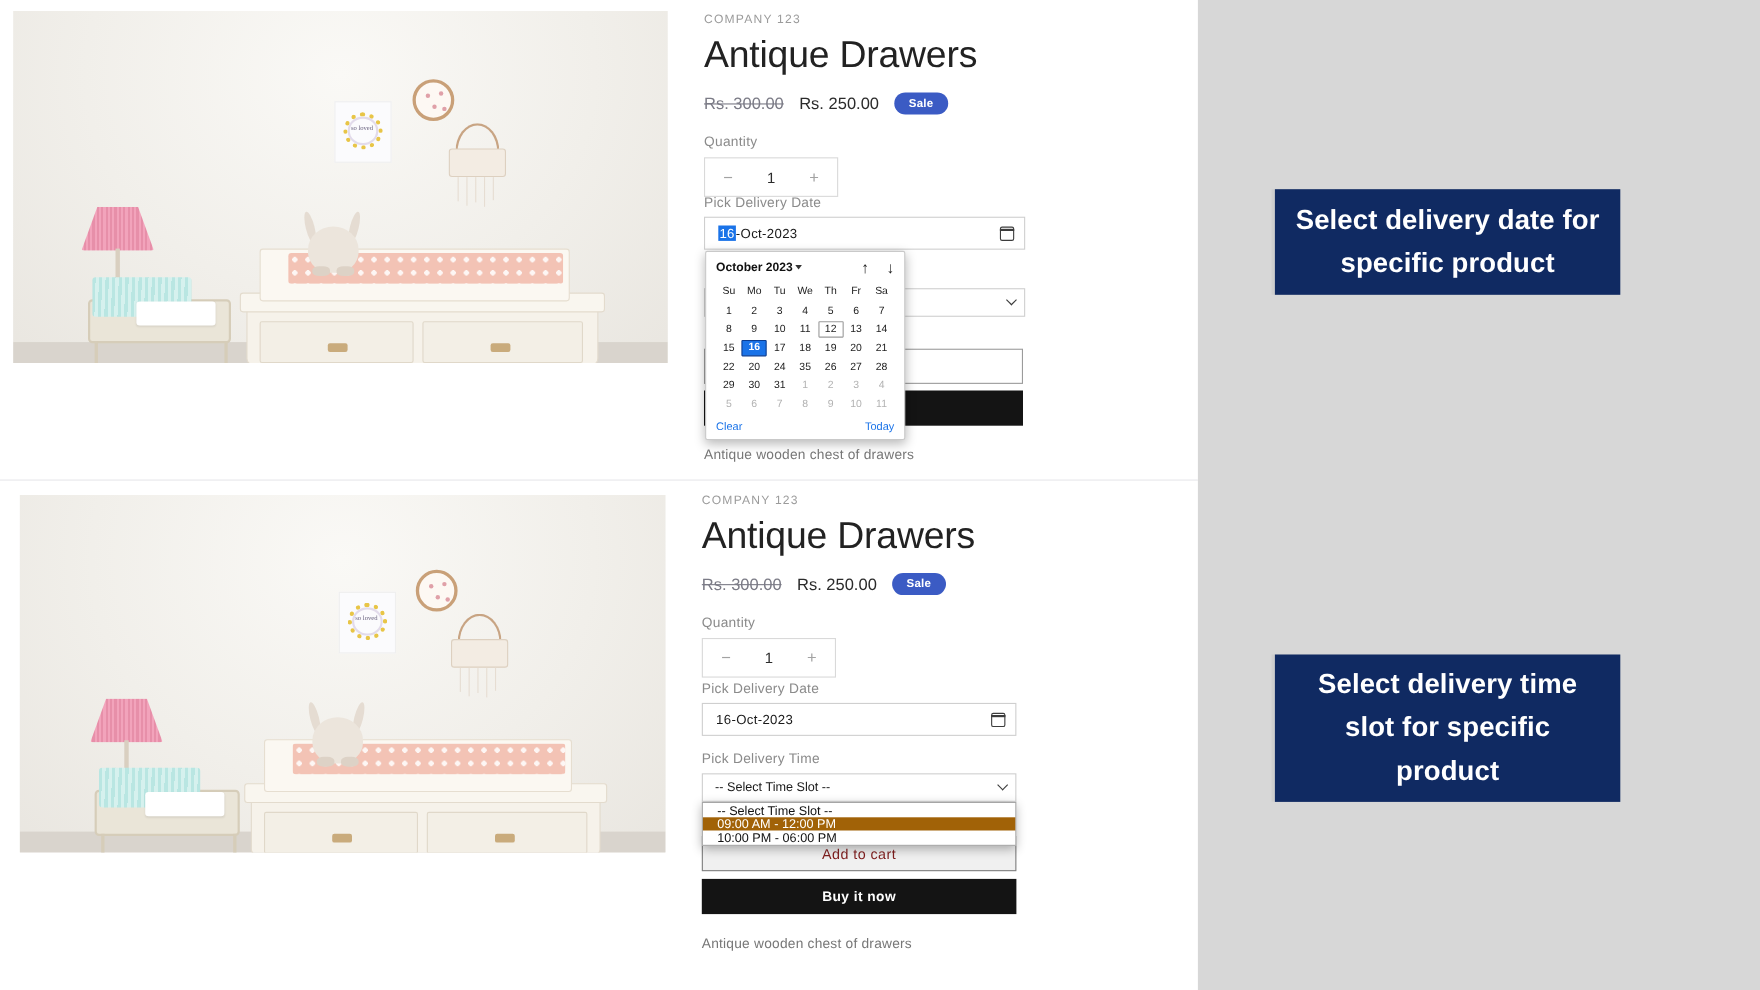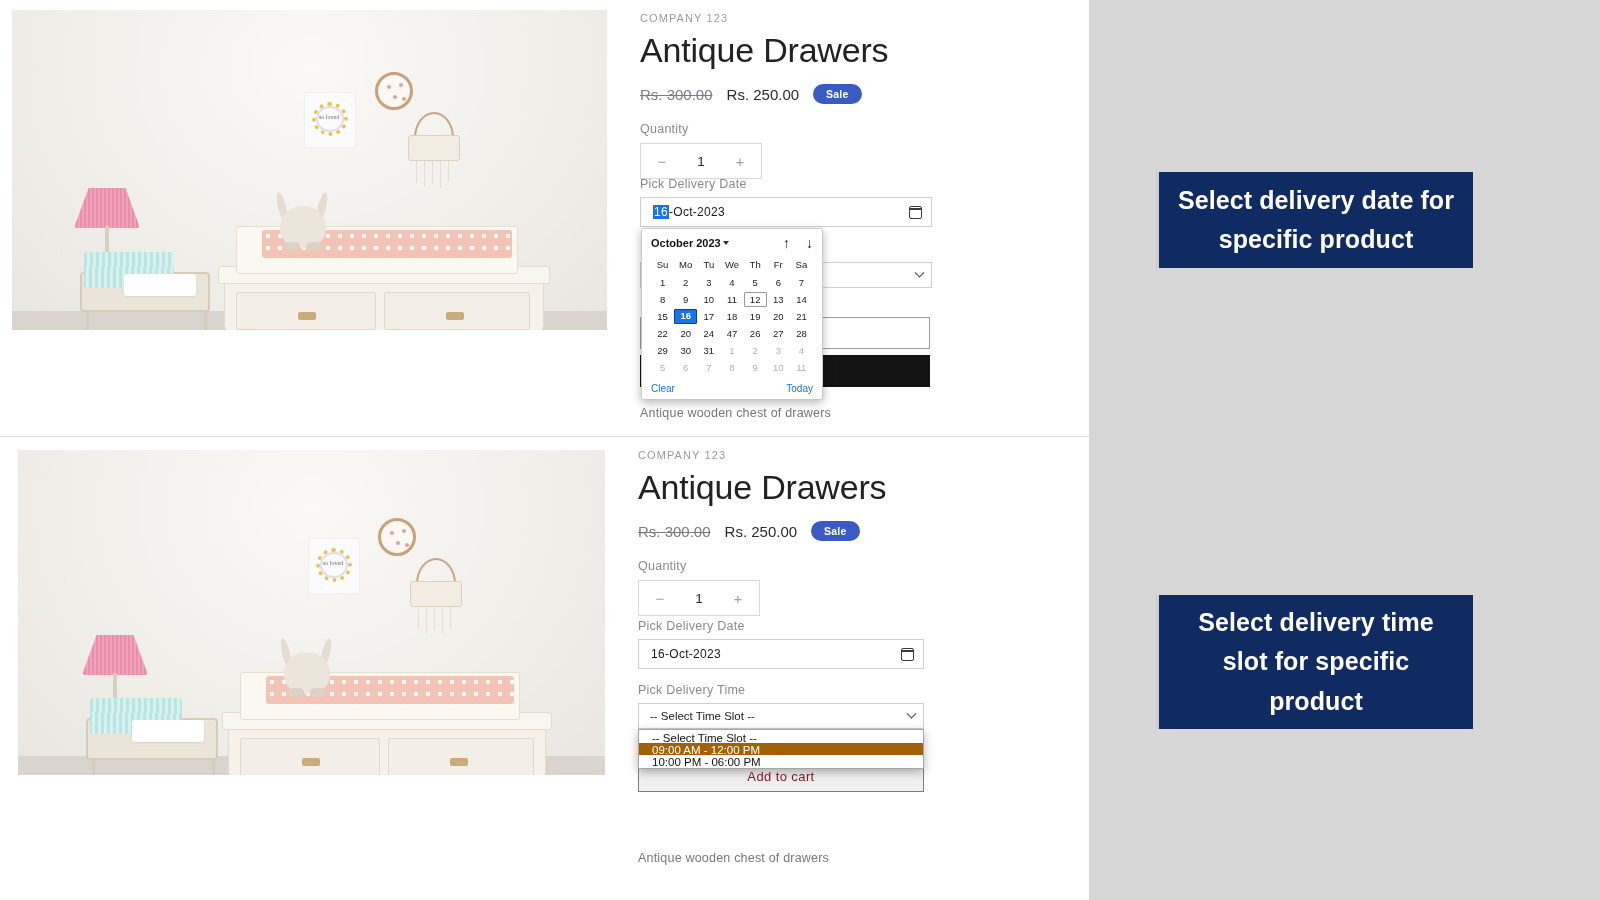--- a/index.html
+++ b/index.html
@@ -333,21 +333,21 @@
             <div class="dp-cell">15</div>
             <div class="dp-cell sel">16</div>
             <div class="dp-cell">17</div>
             <div class="dp-cell">18</div>
             <div class="dp-cell">19</div>
             <div class="dp-cell">20</div>
             <div class="dp-cell">21</div>
             <div class="dp-cell">22</div>
             <div class="dp-cell">20</div>
             <div class="dp-cell">24</div>
-            <div class="dp-cell">47</div>
+            <div class="dp-cell">35</div>
             <div class="dp-cell">26</div>
             <div class="dp-cell">27</div>
             <div class="dp-cell">28</div>
             <div class="dp-cell">29</div>
             <div class="dp-cell">30</div>
             <div class="dp-cell">31</div>
             <div class="dp-cell muted">1</div>
             <div class="dp-cell muted">2</div>
             <div class="dp-cell muted">3</div>
             <div class="dp-cell muted">4</div>
@@ -438,20 +438,23 @@
 
       <div class="field-label" style="position:absolute;left:638px;top:246px;">Pick Delivery Time</div>
       <div class="select-box" style="position:absolute;left:638px;top:266px;width:286px;height:26px;">
         <span>-- Select Time Slot --</span>
         <span class="chev"></span>
       </div>
 
       <div class="btn-add" style="position:absolute;left:638px;top:323px;width:286px;">
         <span>Add to cart</span>
       </div>
+      <div class="btn-buy" style="position:absolute;left:638px;top:362px;width:286px;">
+        <span>Buy it now</span>
+      </div>
       <div class="desc" style="position:absolute;left:638px;top:414px;">Antique wooden chest of drawers</div>
 
       <div class="select-popup" style="left:638px;top:292px;width:286px;" id="select-popup">
           <div class="opt">-- Select Time Slot --</div>
           <div class="opt hl">09:00 AM - 12:00 PM</div>
           <div class="opt">10:00 PM - 06:00 PM</div>
         </div>
     </div>
 
   </div>

